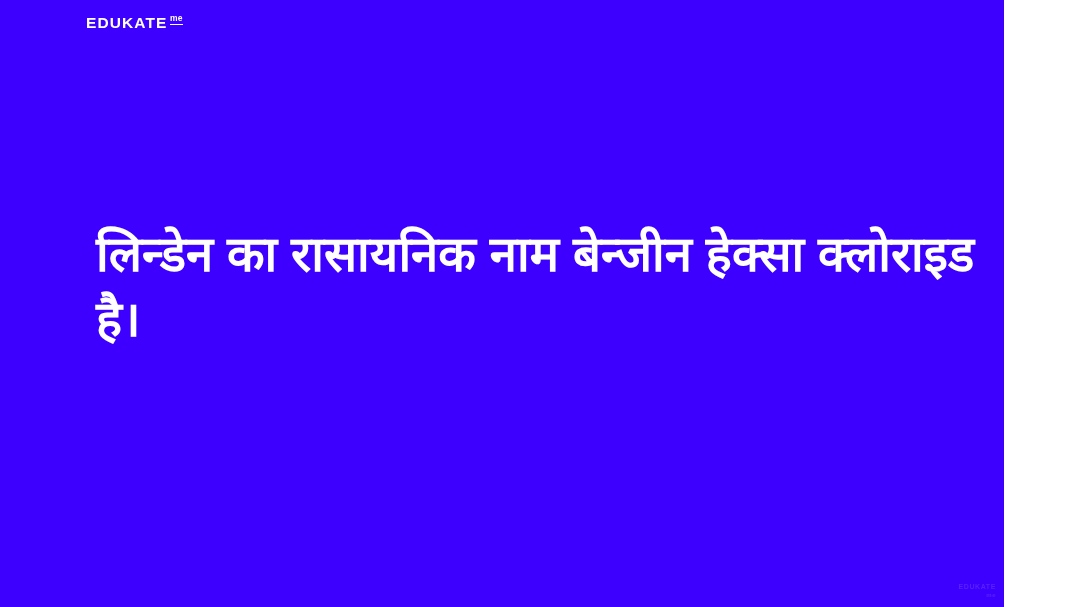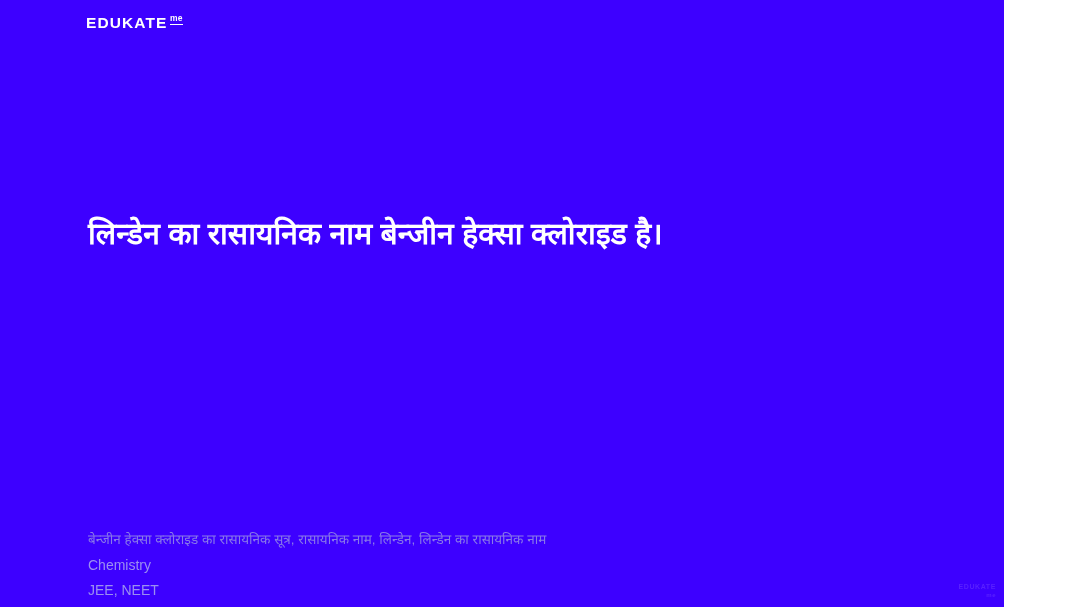--- a/index.html
+++ b/index.html
@@ -51,23 +51,23 @@
   }
 
   
   .headline-wrap {
     position: absolute;
     left: 88px;
     top: 214px;
     width: 910px;
   }
   .headline {
-    margin: 0;
+    margin: 8px;
     color: #ffffff;
-    font-size: 30px;
+    font-size: 49px;
     font-weight: 700;
     line-height: 1.32;
     letter-spacing: 0.1px;
     font-family: "Liberation Sans", "DejaVu Sans", sans-serif;
   }
 
   
   .meta {
     position: absolute;
     left: 88px;
@@ -126,24 +126,19 @@
 
   <div class="brand">
     <span class="brand-name">EDUKATE</span>
     <span class="brand-suffix">me</span>
   </div>
 
   <div class="headline-wrap">
     <h1 class="headline">लिन्डेन का रासायनिक नाम बेन्जीन हेक्सा क्लोराइड है।</h1>
   </div>
 
-  <div class="meta">
-    <div class="meta-tags">बेन्जीन हेक्सा क्लोराइड का रासायनिक सूत्र, रासायनिक नाम, लिन्डेन, लिन्डेन का रासायनिक नाम</div>
-    <div class="meta-subject">Chemistry</div>
-    <div class="meta-exams">JEE, NEET</div>
-  </div>
 
   <div class="watermark">
     <div class="watermark-line1">EDUKATE</div>
     <div class="watermark-line2">me</div>
   </div>
 
 </div>
 
 </body></html>

